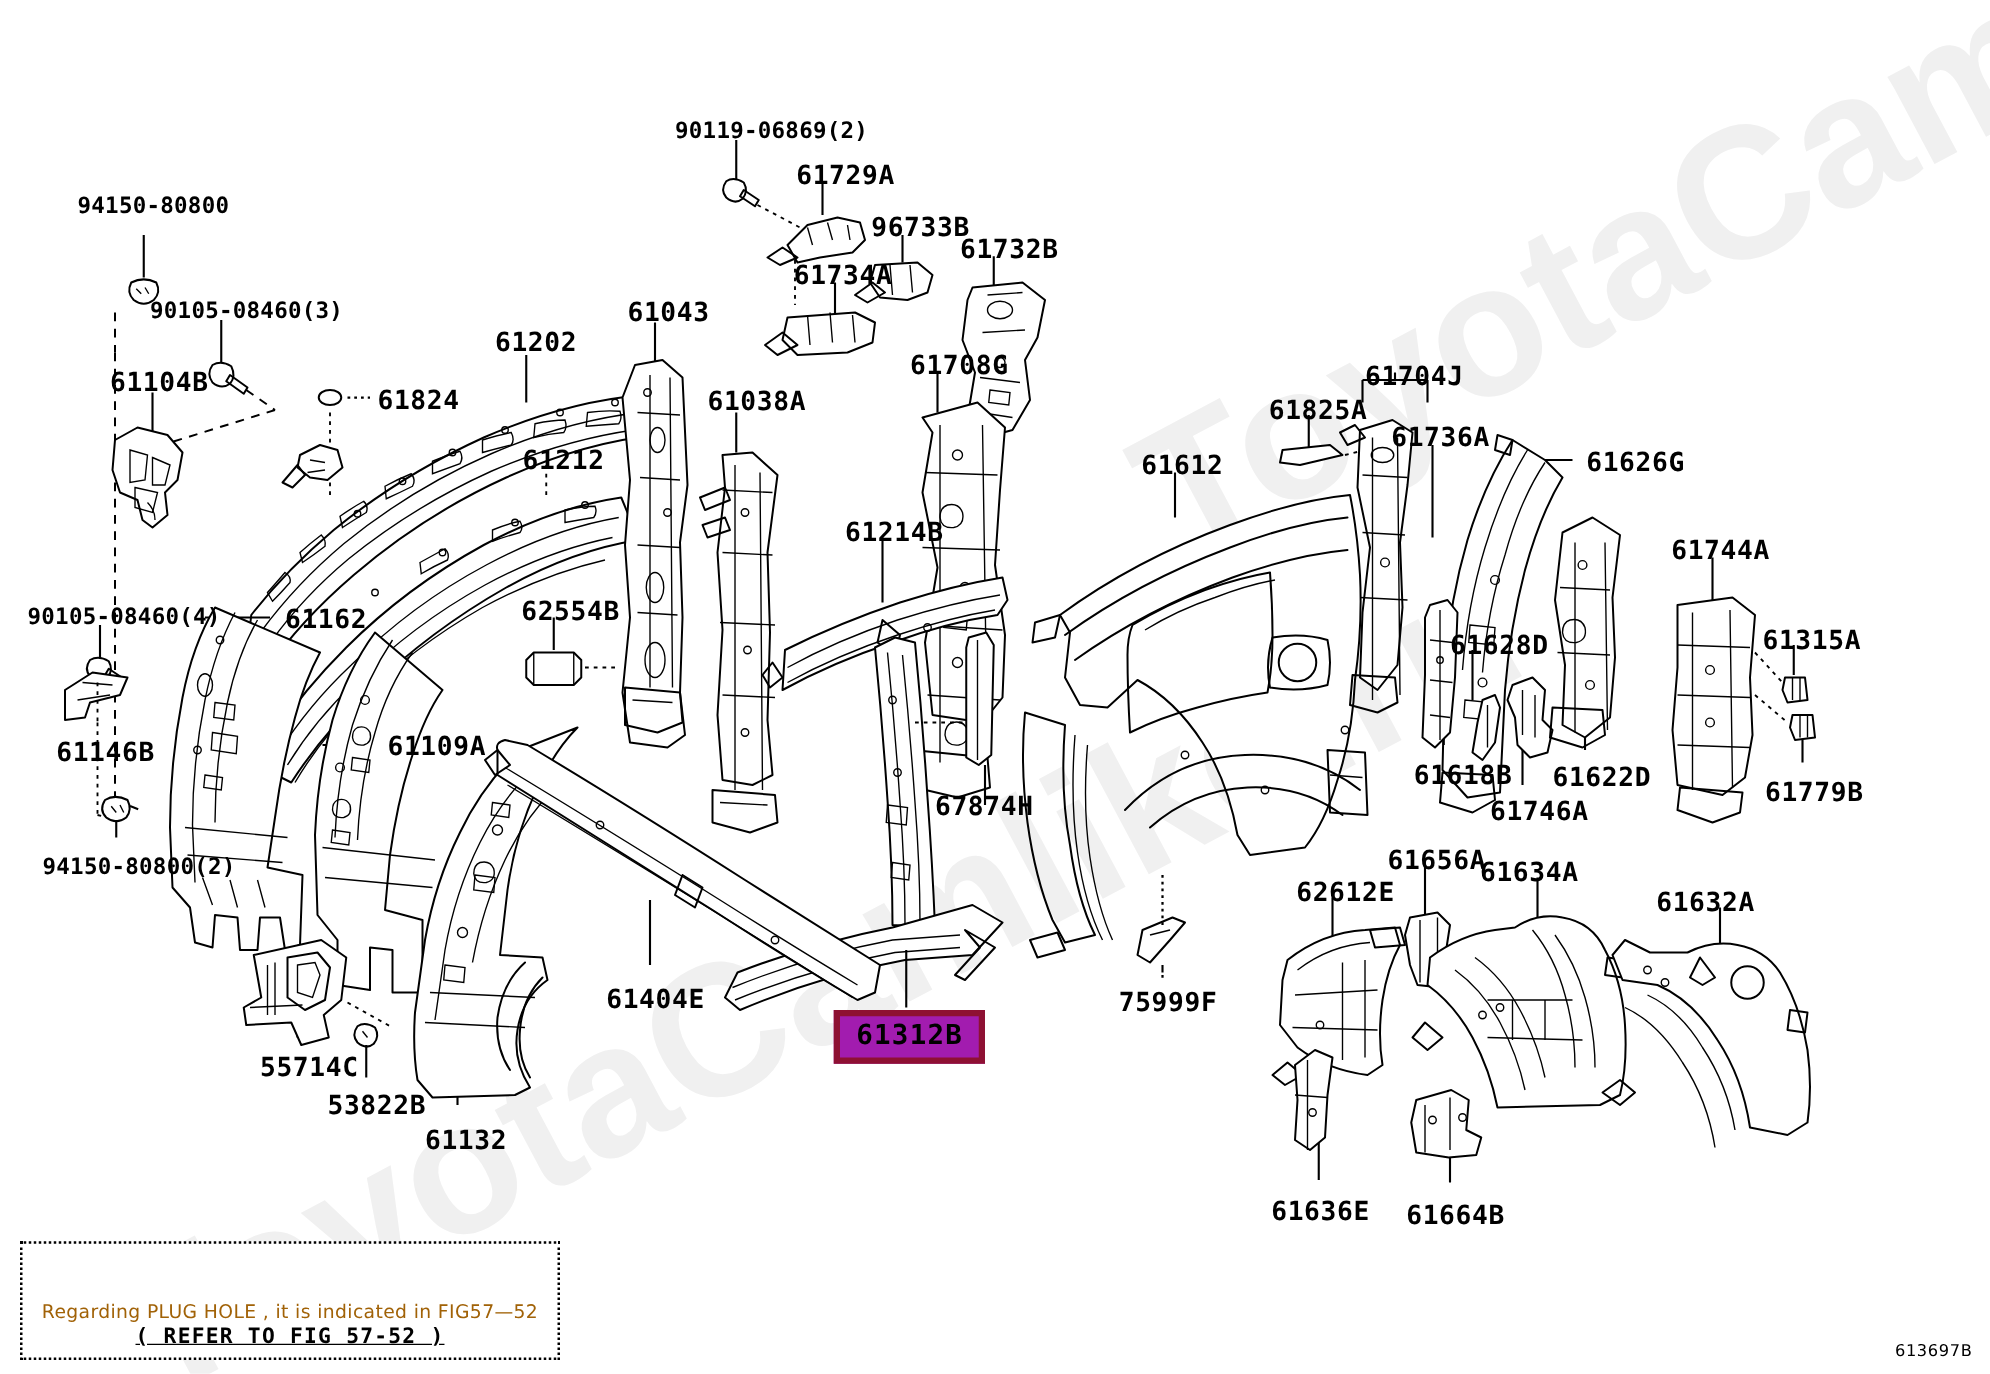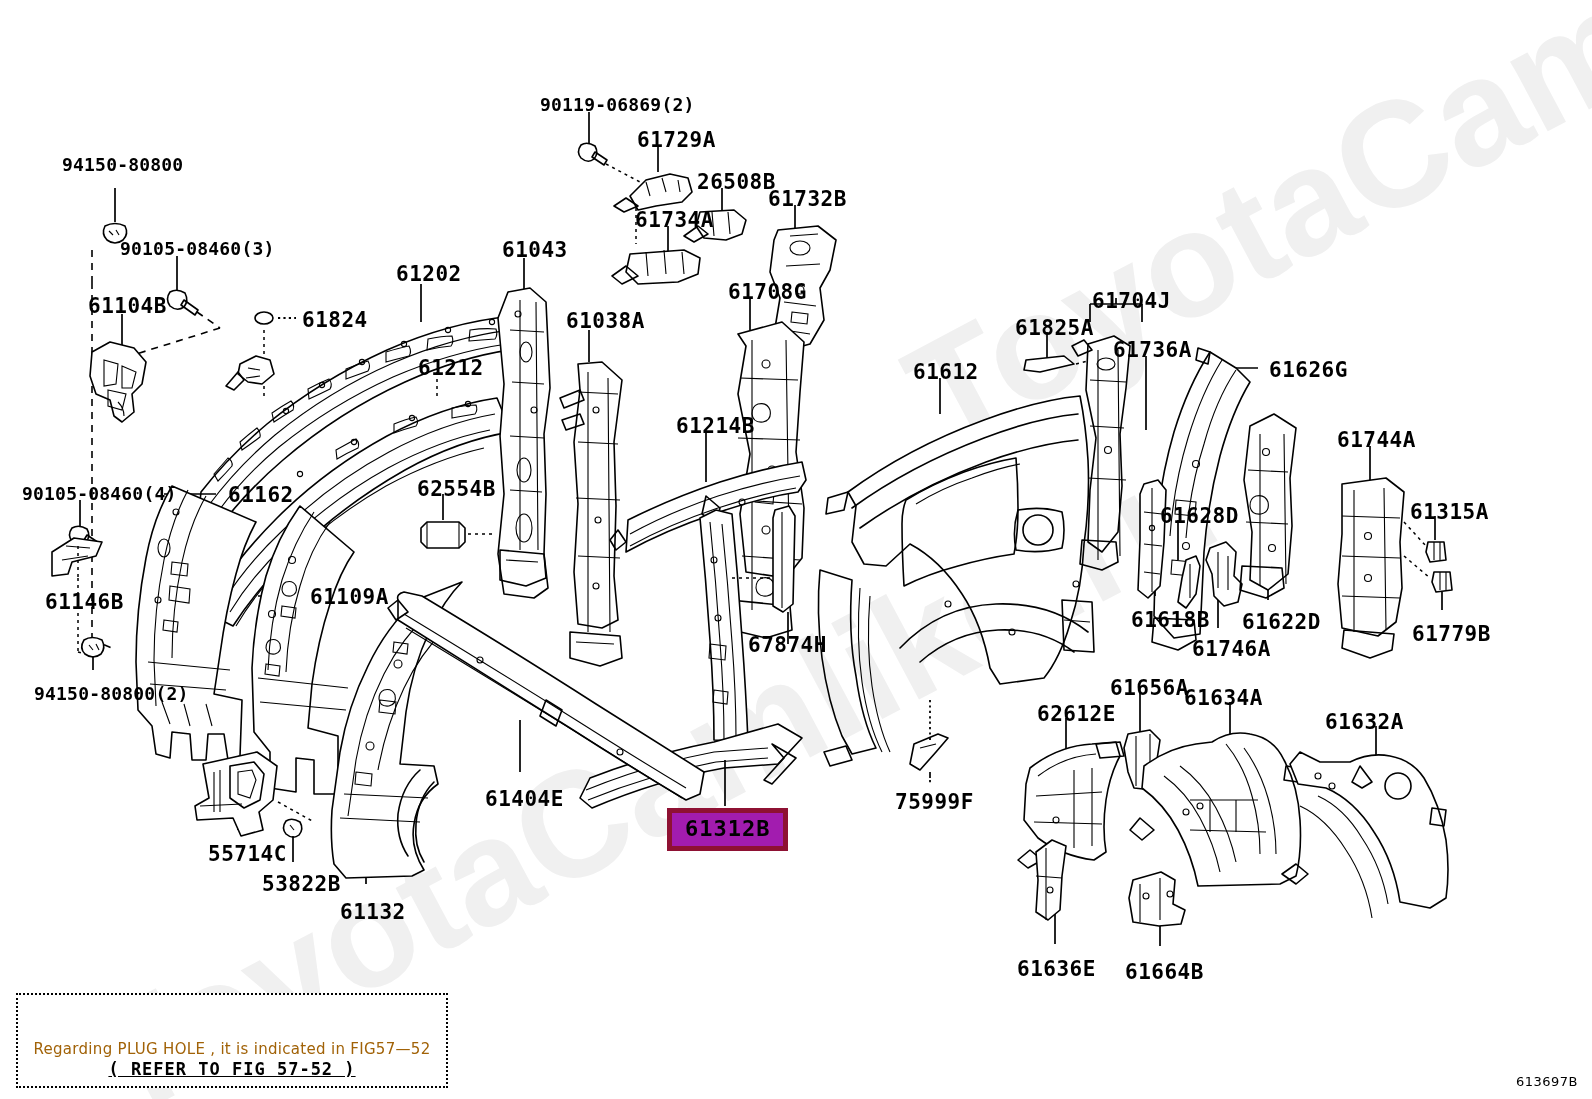--- a/index.html
+++ b/index.html
@@ -641,21 +641,21 @@
   <div class="lbl" style="left:208px;top:842px">55714C</div>
   <div class="lbl" style="left:262px;top:872px">53822B</div>
   <div class="lbl" style="left:340px;top:900px">61132</div>
   <div class="lbl" style="left:502px;top:238px">61043</div>
   <div class="lbl" style="left:566px;top:309px">61038A</div>
   <div class="lbl" style="left:417px;top:477px">62554B</div>
   <div class="lbl" style="left:485px;top:787px">61404E</div>
   <div class="lbl sm" style="left:540px;top:94px">90119-06869(2)</div>
   <div class="lbl" style="left:637px;top:128px">61729A</div>
   <div class="lbl" style="left:635px;top:208px">61734A</div>
-  <div class="lbl" style="left:697px;top:170px">26508B</div>
+  <div class="lbl" style="left:697px;top:170px">96733B</div>
   <div class="lbl" style="left:768px;top:187px">61732B</div>
   <div class="lbl" style="left:728px;top:280px">61708G</div>
   <div class="lbl" style="left:676px;top:414px">61214B</div>
   <div class="lbl" style="left:748px;top:633px">67874H</div>
   <div class="lbl" style="left:913px;top:360px">61612</div>
   <div class="lbl" style="left:895px;top:790px">75999F</div>
   <div class="lbl" style="left:1015px;top:316px">61825A</div>
   <div class="lbl" style="left:1092px;top:289px">61704J</div>
   <div class="lbl" style="left:1113px;top:338px">61736A</div>
   <div class="lbl" style="left:1269px;top:358px">61626G</div>

